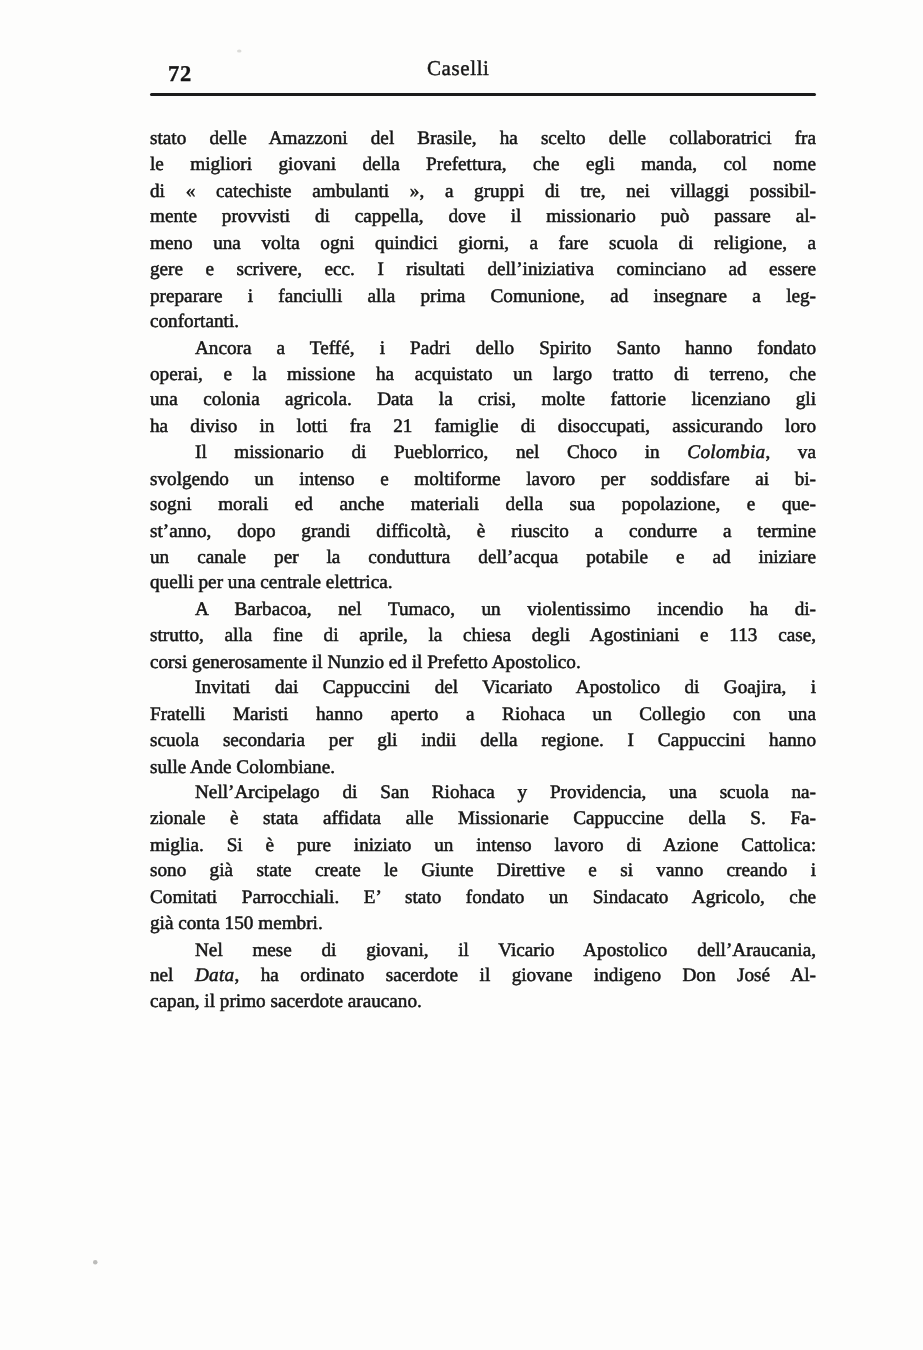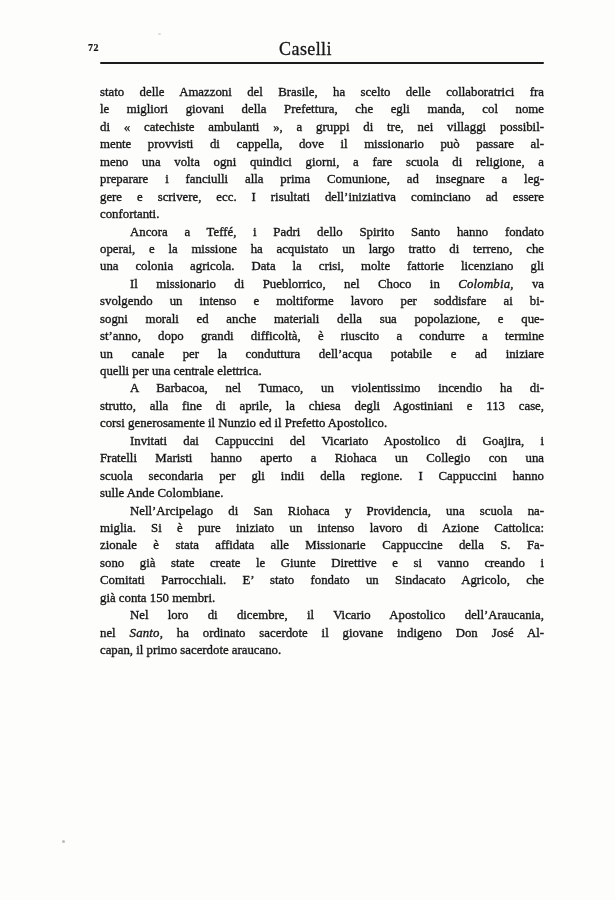--- a/index.html
+++ b/index.html
@@ -15,34 +15,34 @@
     font-family: "Liberation Serif", "DejaVu Serif", serif;
     color: #161616;
   }
   .scan-page {
     position: absolute;
     inset: 0;
     background: #fdfdfc;
   }
   .page-number {
     position: absolute;
-    left: 88px;
+    left: 112px;
     top: 42px;
-    font-size: 10px;
+    font-size: 15px;
     font-weight: bold;
     letter-spacing: 0.5px;
     -webkit-text-stroke: 0.2px #161616;
   }
   .running-title {
     position: absolute;
     left: 84px;
     top: 39px;
     width: 443px;
     text-align: center;
-    font-size: 18px;
+    font-size: 14px;
     letter-spacing: 0.4px;
     -webkit-text-stroke: 0.3px #1a1a1a;
   }
   .header-rule {
     position: absolute;
     left: 100px;
     top: 62px;
     width: 444px;
     height: 2px;
     background: #1b1b1b;
@@ -93,46 +93,47 @@
   <div class="running-title">Caselli</div>
 
   <div class="header-rule"></div>
 
   <div class="page-body">
       <div class="line">stato delle Amazzoni del Brasile, ha scelto delle collaboratrici fra</div>
       <div class="line">le migliori giovani della Prefettura, che egli manda, col nome</div>
       <div class="line">di « catechiste ambulanti », a gruppi di tre, nei villaggi possibil-</div>
       <div class="line">mente provvisti di cappella, dove il missionario può passare al-</div>
       <div class="line">meno una volta ogni quindici giorni, a fare scuola di religione, a</div>
+      <div class="line">gere e scrivere, ecc. I risultati dell’iniziativa cominciano ad essere</div>
       <div class="line">preparare i fanciulli alla prima Comunione, ad insegnare a leg-</div>
-      <div class="line">gere e scrivere, ecc. I risultati dell’iniziativa cominciano ad essere</div>
       <div class="line last">confortanti.</div>
       <div class="line indent">Ancora a Teffé, i Padri dello Spirito Santo hanno fondato</div>
       <div class="line">operai, e la missione ha acquistato un largo tratto di terreno, che</div>
       <div class="line">una colonia agricola. Data la crisi, molte fattorie licenziano gli</div>
+      <div class="line">ha diviso in lotti fra 21 famiglie di disoccupati, assicurando loro</div>
       <div class="line indent">Il missionario di Pueblorrico, nel Choco in <i>Colombia</i>, va</div>
       <div class="line">svolgendo un intenso e moltiforme lavoro per soddisfare ai bi-</div>
       <div class="line">sogni morali ed anche materiali della sua popolazione, e que-</div>
       <div class="line">st’anno, dopo grandi difficoltà, è riuscito a condurre a termine</div>
       <div class="line">un canale per la conduttura dell’acqua potabile e ad iniziare</div>
       <div class="line last">quelli per una centrale elettrica.</div>
       <div class="line indent">A Barbacoa, nel Tumaco, un violentissimo incendio ha di-</div>
       <div class="line">strutto, alla fine di aprile, la chiesa degli Agostiniani e 113 case,</div>
       <div class="line last">corsi generosamente il Nunzio ed il Prefetto Apostolico.</div>
       <div class="line indent">Invitati dai Cappuccini del Vicariato Apostolico di Goajira, i</div>
       <div class="line">Fratelli Maristi hanno aperto a Riohaca un Collegio con una</div>
       <div class="line">scuola secondaria per gli indii della regione. I Cappuccini hanno</div>
       <div class="line last">sulle Ande Colombiane.</div>
       <div class="line indent">Nell’Arcipelago di San Riohaca y Providencia, una scuola na-</div>
+      <div class="line">zionale è stata affidata alle Missionarie Cappuccine della S. Fa-</div>
       <div class="line">miglia. Si è pure iniziato un intenso lavoro di Azione Cattolica:</div>
-      <div class="line">zionale è stata affidata alle Missionarie Cappuccine della S. Fa-</div>
       <div class="line">sono già state create le Giunte Direttive e si vanno creando i</div>
       <div class="line">Comitati Parrocchiali. E’ stato fondato un Sindacato Agricolo, che</div>
       <div class="line last">già conta 150 membri.</div>
-      <div class="line indent">Nel loro di dicembre, il Vicario Apostolico dell’Araucania,</div>
-      <div class="line">nel <i>Santo</i>, ha ordinato sacerdote il giovane indigeno Don José Al-</div>
+      <div class="line indent">Nel mese di giovani, il Vicario Apostolico dell’Araucania,</div>
+      <div class="line">nel <i>Data</i>, ha ordinato sacerdote il giovane indigeno Don José Al-</div>
       <div class="line last">capan, il primo sacerdote araucano.</div>
     </div>
 
   <div class="scan-speck speck-1"></div>
   <div class="scan-speck speck-2"></div>
 
 </div>
 
 </body></html>

